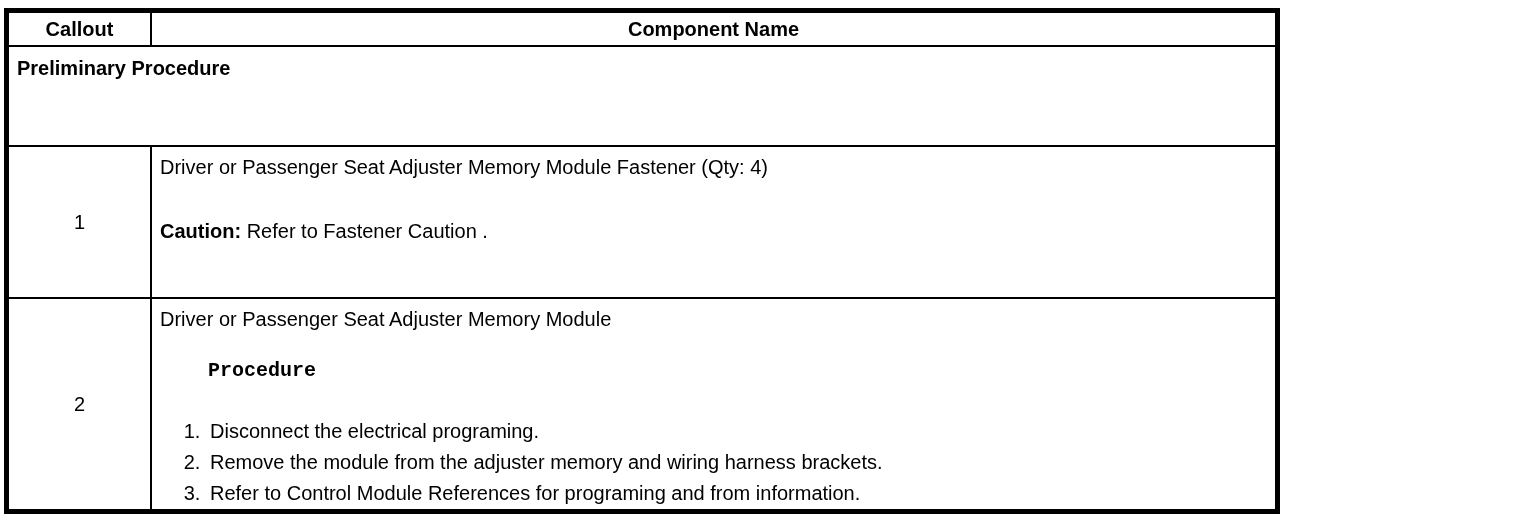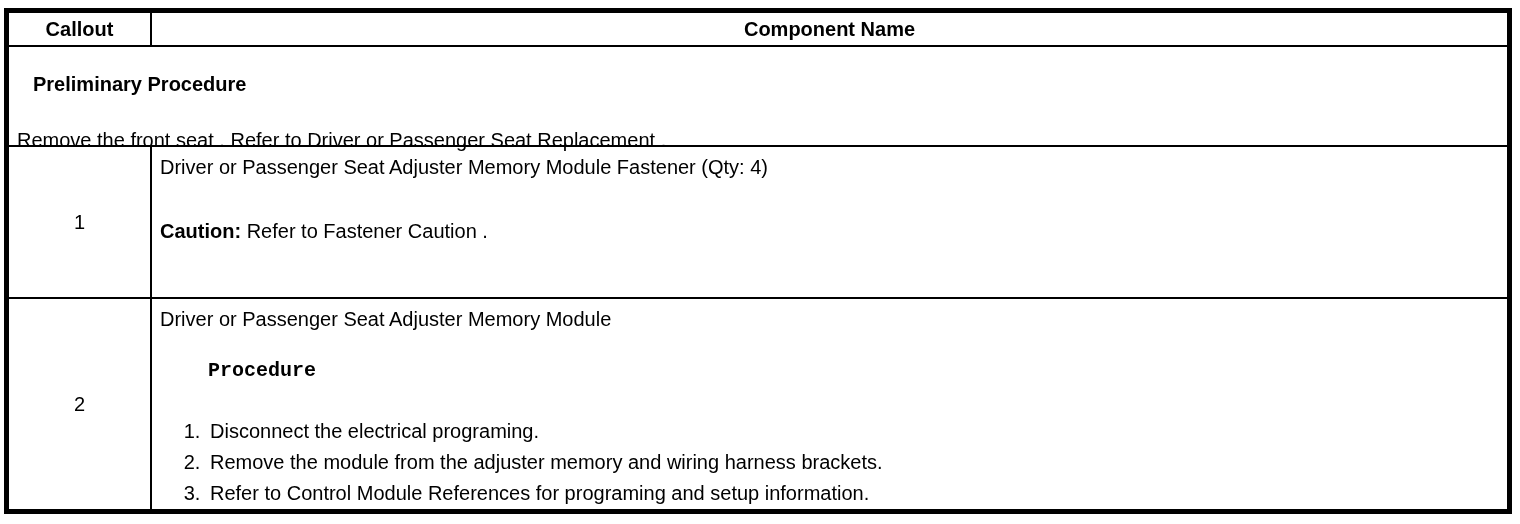--- a/index.html
+++ b/index.html
@@ -11,21 +11,21 @@
     background: #ffffff;
     font-family: "Liberation Sans", sans-serif;
     font-size: 20px;
     line-height: 1.2;
     color: #000000;
   }
   .doc-table {
     position: absolute;
     left: 4px;
     top: 8px;
-    width: 1508px;
+    width: 1276px;
     height: 506px;
     border: 5px solid #000000;
     background: #ffffff;
     display: grid;
     grid-template-rows: 34px 100px 152px 1fr;
   }
   .row {
     border-bottom: 2px solid #000000;
     min-width: 0;
   }
@@ -43,21 +43,21 @@
   .header-row .cell {
     display: flex;
     align-items: center;
     justify-content: center;
     font-weight: bold;
   }
   .prelim-cell {
     padding: 9px 10px 0 8px;
   }
   .prelim-title {
-    margin: 16px;
+    margin: 0;
     font-weight: bold;
   }
   .prelim-text {
     margin: 32px 0 0 0;
   }
   .content-cell {
     padding: 8px 24px 0 8px;
   }
   .para { margin: 0; }
   .para + .para { margin-top: 40px; }
@@ -87,21 +87,20 @@
       <span>Callout</span>
     </div>
     <div class="cell">
       <span>Component Name</span>
     </div>
   </div>
 
   <div class="row">
     <div class="prelim-cell">
       <p class="prelim-title">Preliminary Procedure</p>
-      <p class="prelim-text">Remove the front seat . Refer to Driver or Passenger Seat Replacement .</p>
     </div>
   </div>
 
   <div class="row split">
     <div class="callout-cell">
       <span>1</span>
     </div>
     <div class="content-cell">
       <p class="para">Driver or Passenger Seat Adjuster Memory Module Fastener (Qty: 4)</p>
       <p class="para"><span class="bold">Caution:</span><span> Refer to Fastener Caution .</span></p>
@@ -111,18 +110,18 @@
   <div class="row split">
     <div class="callout-cell">
       <span>2</span>
     </div>
     <div class="content-cell">
       <p class="para">Driver or Passenger Seat Adjuster Memory Module</p>
       <p class="procedure-heading">Procedure</p>
       <ol class="steps">
         <li>Disconnect the electrical programing.</li>
         <li>Remove the module from the adjuster memory and wiring harness brackets.</li>
-        <li>Refer to Control Module References for programing and setup information.</li>
+        <li>Refer to Control Module References for programing and from information.</li>
       </ol>
     </div>
   </div>
 
 </div>
 
 </body></html>

